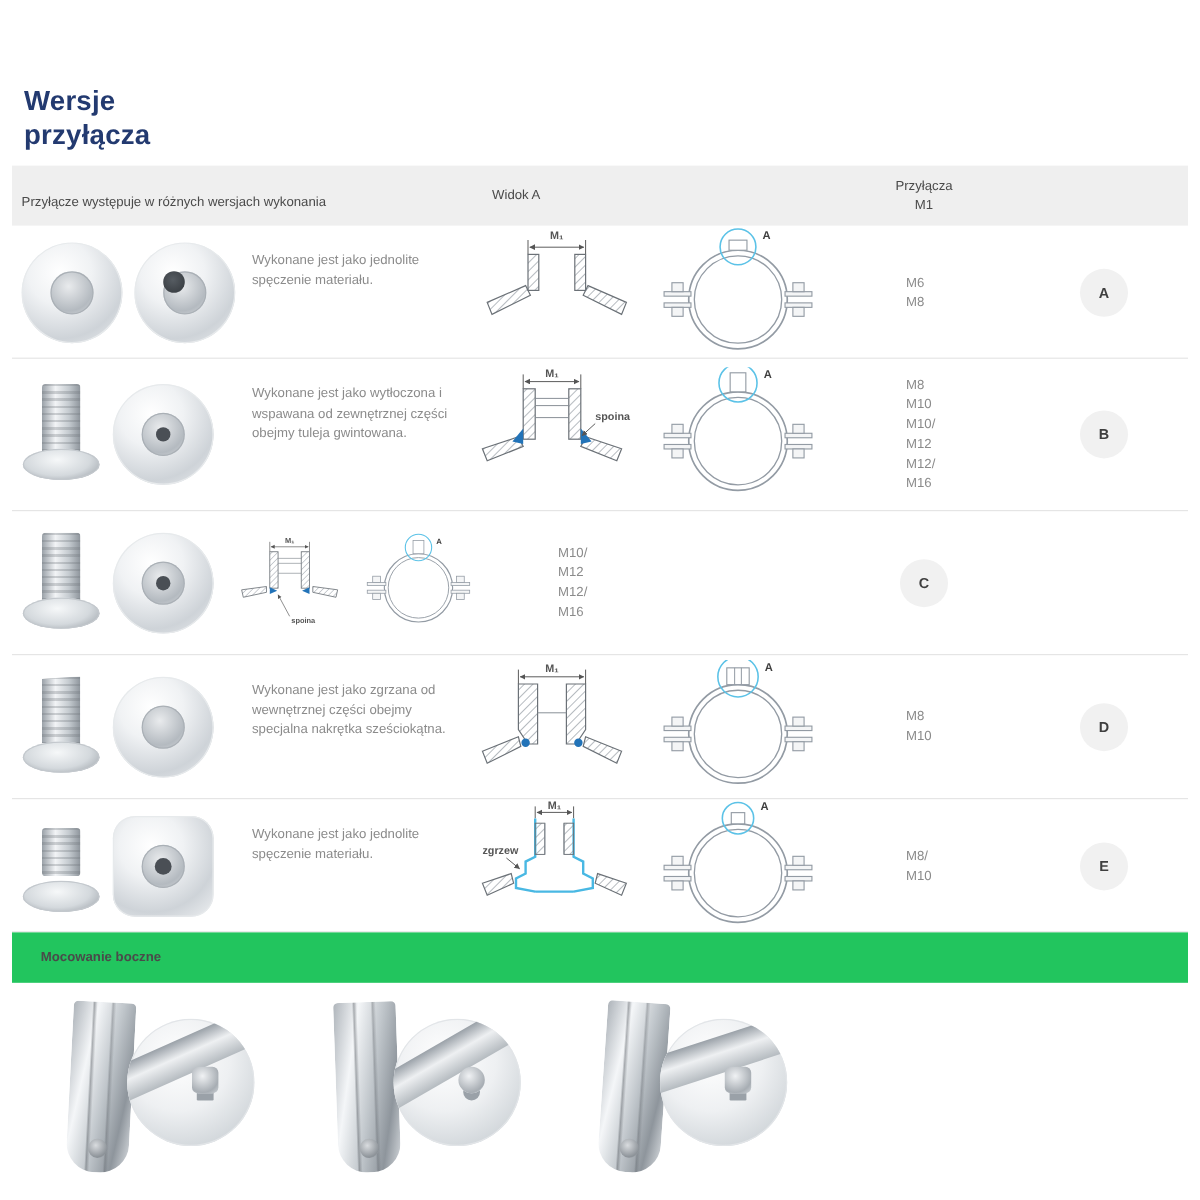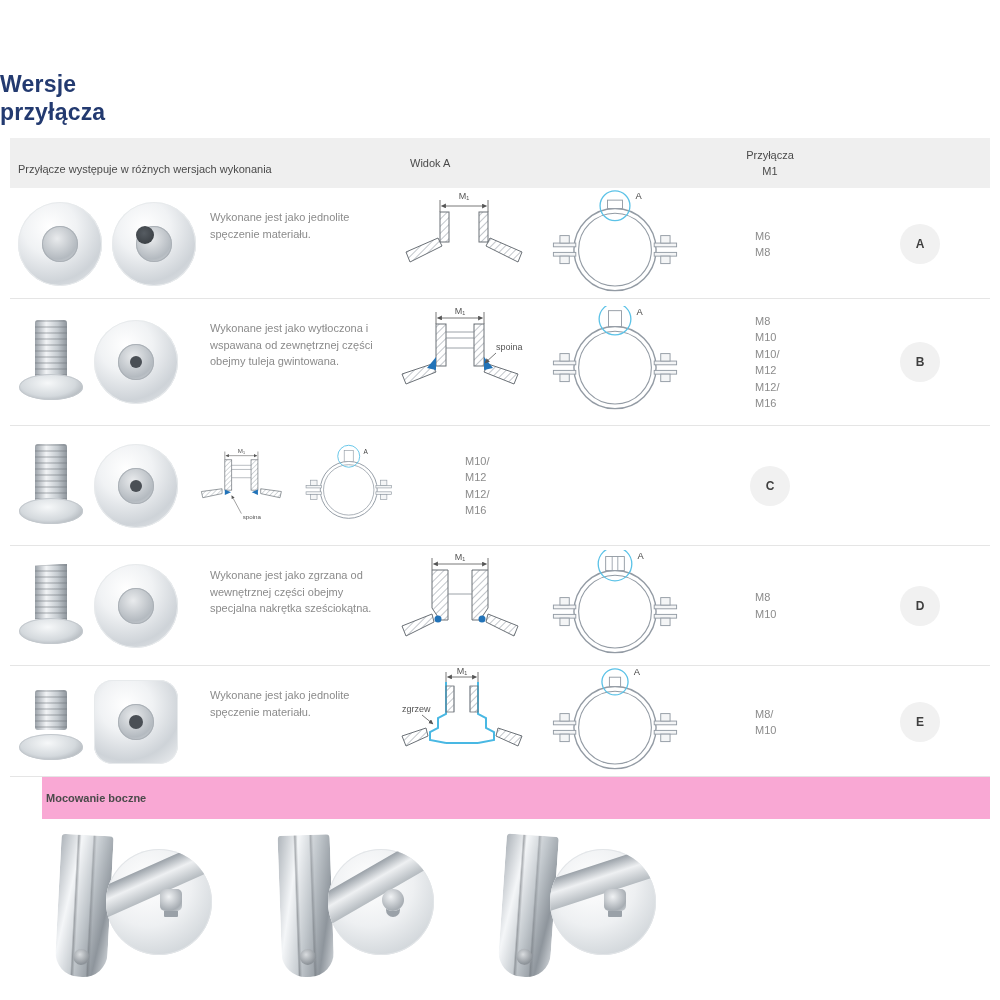--- a/index.html
+++ b/index.html
@@ -1,38 +1,38 @@
 <!DOCTYPE html>
 <html><head>
 <meta charset="utf-8">
 <style>
   * { margin:0; padding:0; box-sizing:border-box; }
   body { font-family: "Liberation Sans", sans-serif; background:#fff; }
   .page { position:relative; width:1000px; height:1000px; background:#fff; overflow:hidden; }
 
   
-  .page-title { position:absolute; left:0; top:70px; font-size:23px; font-weight:800;
+  .page-title { position:absolute; left:20px; top:70px; font-size:23px; font-weight:800;
                 color:#233a70; line-height:1.22; letter-spacing:.2px; }
 
   
   .tbl { position:absolute; left:10px; top:138px; width:980px; }
   .hdr { display:grid; grid-template-columns:390px 290px 160px 140px; background:#efefef;
          min-height:50px; align-items:center; font-size:11px; color:#4a4a4a; }
   .hdr .c1 { padding-left:8px;margin-top:12px; }
   .hdr .c2 { padding-left:10px; }
   .hdr .c3, .hdr .c4 { text-align:center; line-height:1.5; }
 
   .row { display:grid; grid-template-columns:190px 200px 290px 160px 140px;
          border-bottom:1px solid #e5e5e5; align-items:center; }
   .r1,.r5 { height:111px; } .r2 { height:127px; } .r3,.r4 { height:120px; }
 
   .photos { display:flex; align-items:center; gap:10px; padding-left:8px; }
   .desc { font-size:11px; color:#8b8b8b; line-height:1.5; align-self:start;
           padding:21px 24px 0 10px; }
-  .view { display:flex; align-items:center; }
+  .view { display:flex; align-items:center;font-weight:bold; }
   .threads { font-size:11px; color:#8b8b8b; line-height:1.5; white-space:pre-line;
              padding-left:65px; }
   .vcol { display:flex; justify-content:center; }
   .badge { width:40px; height:40px; border-radius:50%; background:#f1f1f1; color:#3f3f3f;
            font-size:12px; font-weight:700; display:flex; align-items:center; justify-content:center; }
 
   
   svg text { font-family:"Liberation Sans", sans-serif; }
   .dim-label { font-size:9px; fill:#555; }
   .weld-label { font-size:9px; fill:#555; }
@@ -54,22 +54,22 @@
   .p-part { width:66px; height:88px; position:relative; }
   .p-part .body { position:absolute; left:17px; top:2px; width:32px; height:58px;
      background:repeating-linear-gradient(180deg, rgba(110,116,122,.30) 0 2px, rgba(255,255,255,0) 2px 6px),
                 linear-gradient(90deg,#9aa1a8,#f2f4f6 35%,#c5cbd0 70%,#8e959c);
      border-radius:3px; }
   .p-part .base { position:absolute; left:1px; bottom:6px; width:64px; height:26px; border-radius:50%;
      background:radial-gradient(ellipse at 45% 35%, #f6f8f9 0%, #d4d9dd 55%, #a7adb3 85%, #dde0e3 100%);
      box-shadow:inset 0 0 0 1px #c3c8cd; }
 
   
-  .side-bar { background:#f9a8d4; height:42px; display:flex; align-items:center;
-              font-size:11px; color:#4a4a4a; font-weight:600; padding-left:4px;margin-left:32px; }
+  .side-bar { background:#22c55e; height:42px; display:flex; align-items:center;
+              font-size:11px; color:#4a4a4a; font-weight:600; padding-left:24px; }
   .bottom { display:flex; gap:50px; padding:14px 0 0 30px; }
   .bgroup { position:relative; width:172px; height:168px; }
   .strip { position:absolute; left:18px; top:2px; width:52px; height:142px;
      border-radius:4px 4px 24px 24px; transform:rotate(3deg);
      background:linear-gradient(90deg, rgba(0,0,0,0) 30%, rgba(85,90,96,.45) 33%, rgba(0,0,0,0) 38%,
                 rgba(0,0,0,0) 60%, rgba(85,90,96,.35) 63%, rgba(0,0,0,0) 68%),
                 linear-gradient(100deg,#aeb4ba 0%,#f4f6f8 28%,#c0c6cb 55%,#8e959c 80%,#d6dade 100%); }
   .strip::after { content:""; position:absolute; left:50%; bottom:12px; width:16px; height:16px;
      transform:translateX(-50%); border-radius:50%;
      background:radial-gradient(circle at 40% 35%, #d9dcdf, #8c9298 70%, #b9bec3); }

